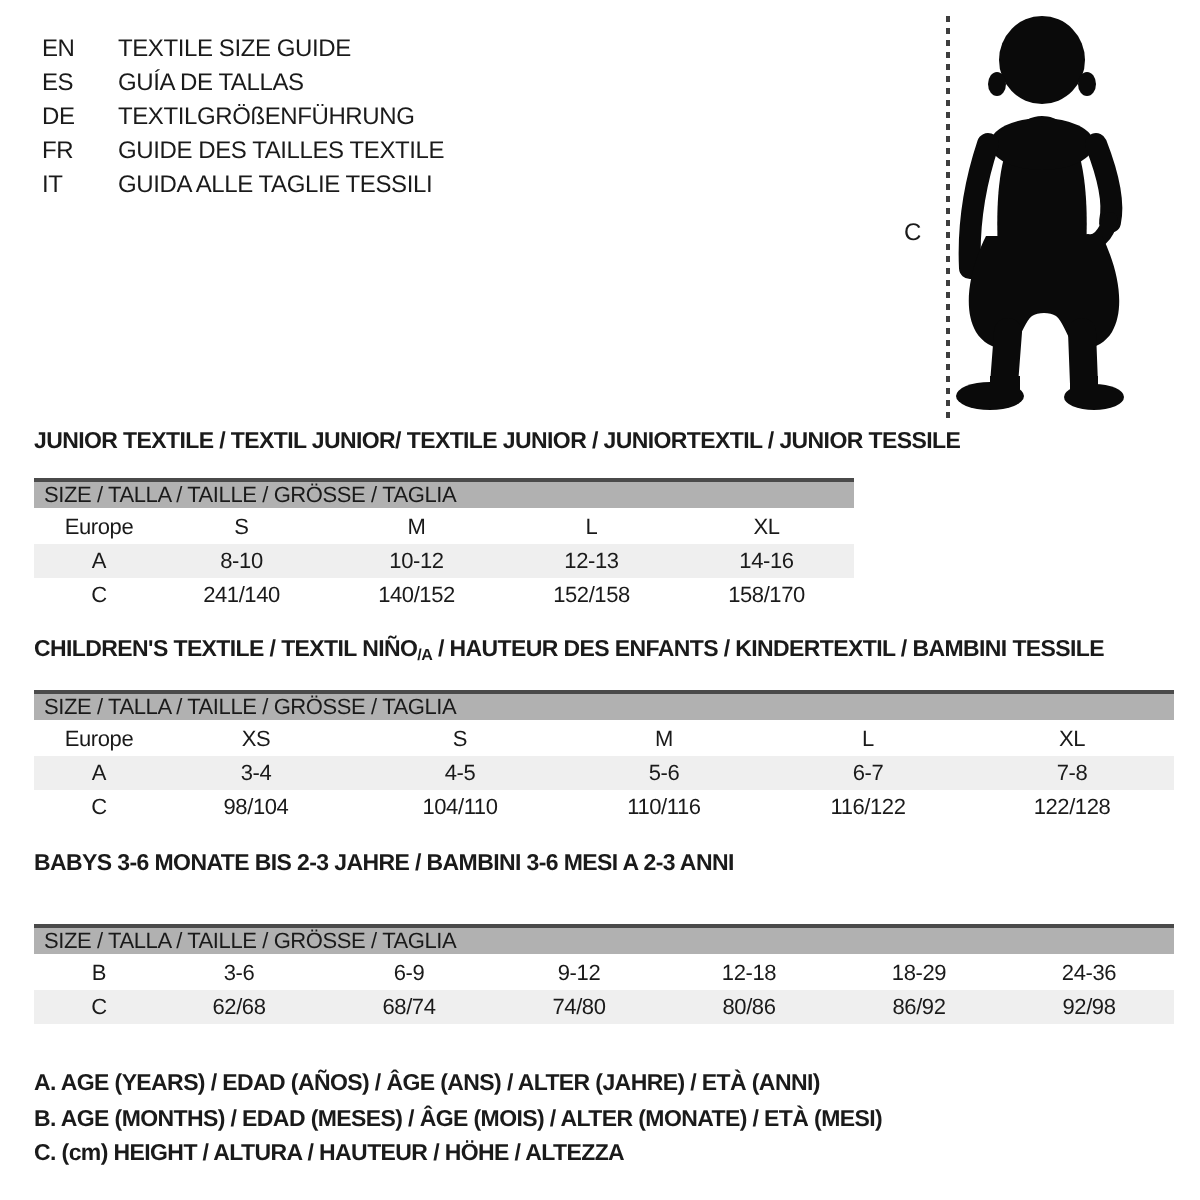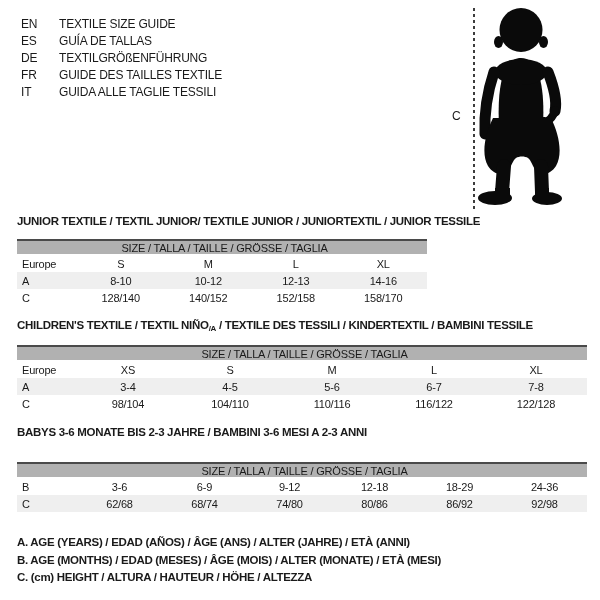--- a/index.html
+++ b/index.html
@@ -23,23 +23,23 @@
   .sec-title{position:absolute;font-size:11.5px;font-weight:bold;
              letter-spacing:-0.3px;white-space:nowrap}
   #title1{left:17px;top:215px}
   #title2{left:17px;top:319px}
   #title3{left:17px;top:424px;line-height:17px}
   .sub-part{font-size:8px;vertical-align:-2px}
   
   .size-table{position:absolute;border-collapse:collapse;table-layout:fixed;
     font-size:11px;letter-spacing:-0.2px;border-top:2px solid #4a4a4a}
   .size-table td{height:17px;text-align:center;padding:0;white-space:nowrap;overflow:hidden}
-  .size-table tr.bar td{background:#b1b1b1;height:13px;text-align:center;
+  .size-table tr.bar td{background:#b1b1b1;height:13px;text-align:left;
     padding-left:5px;border-bottom:1px solid #ffffff}
-  .size-table td.lbl{text-align:left;padding-left:5px}
+  .size-table td.lbl{text-align:center;padding-left:5px}
   .size-table tr.alt td{background:#efefef}
   col.lblcol{width:60px}
   #table1{left:17px;top:239px;width:410px}
   #table2{left:17px;top:345px;width:570px}
   #table3{left:17px;top:462px;width:570px}
   
   .footnotes{position:absolute;left:17px;top:534px;font-size:11.5px;
     font-weight:bold;line-height:17.5px;letter-spacing:-0.3px}
 </style>
 </head>
@@ -115,30 +115,30 @@
     </tr>
     <tr class="alt">
       <td class="lbl">A</td>
       <td>8-10</td>
       <td>10-12</td>
       <td>12-13</td>
       <td>14-16</td>
     </tr>
     <tr>
       <td class="lbl">C</td>
-      <td>128/140</td>
+      <td>241/140</td>
       <td>140/152</td>
       <td>152/158</td>
       <td>158/170</td>
     </tr>
   </tbody>
     </table>
 
   <div class="sec-title" id="title2">
-    <span>CHILDREN'S TEXTILE / TEXTIL NIÑO</span><span class="sub-part">/A</span><span> / TEXTILE DES TESSILI / KINDERTEXTIL / BAMBINI TESSILE</span>
+    <span>CHILDREN'S TEXTILE / TEXTIL NIÑO</span><span class="sub-part">/A</span><span> / HAUTEUR DES ENFANTS / KINDERTEXTIL / BAMBINI TESSILE</span>
   </div>
   <table class="size-table" id="table2">
     <colgroup>
         <col class="lblcol">
         <col>
         <col>
         <col>
         <col>
         <col>
       </colgroup>

